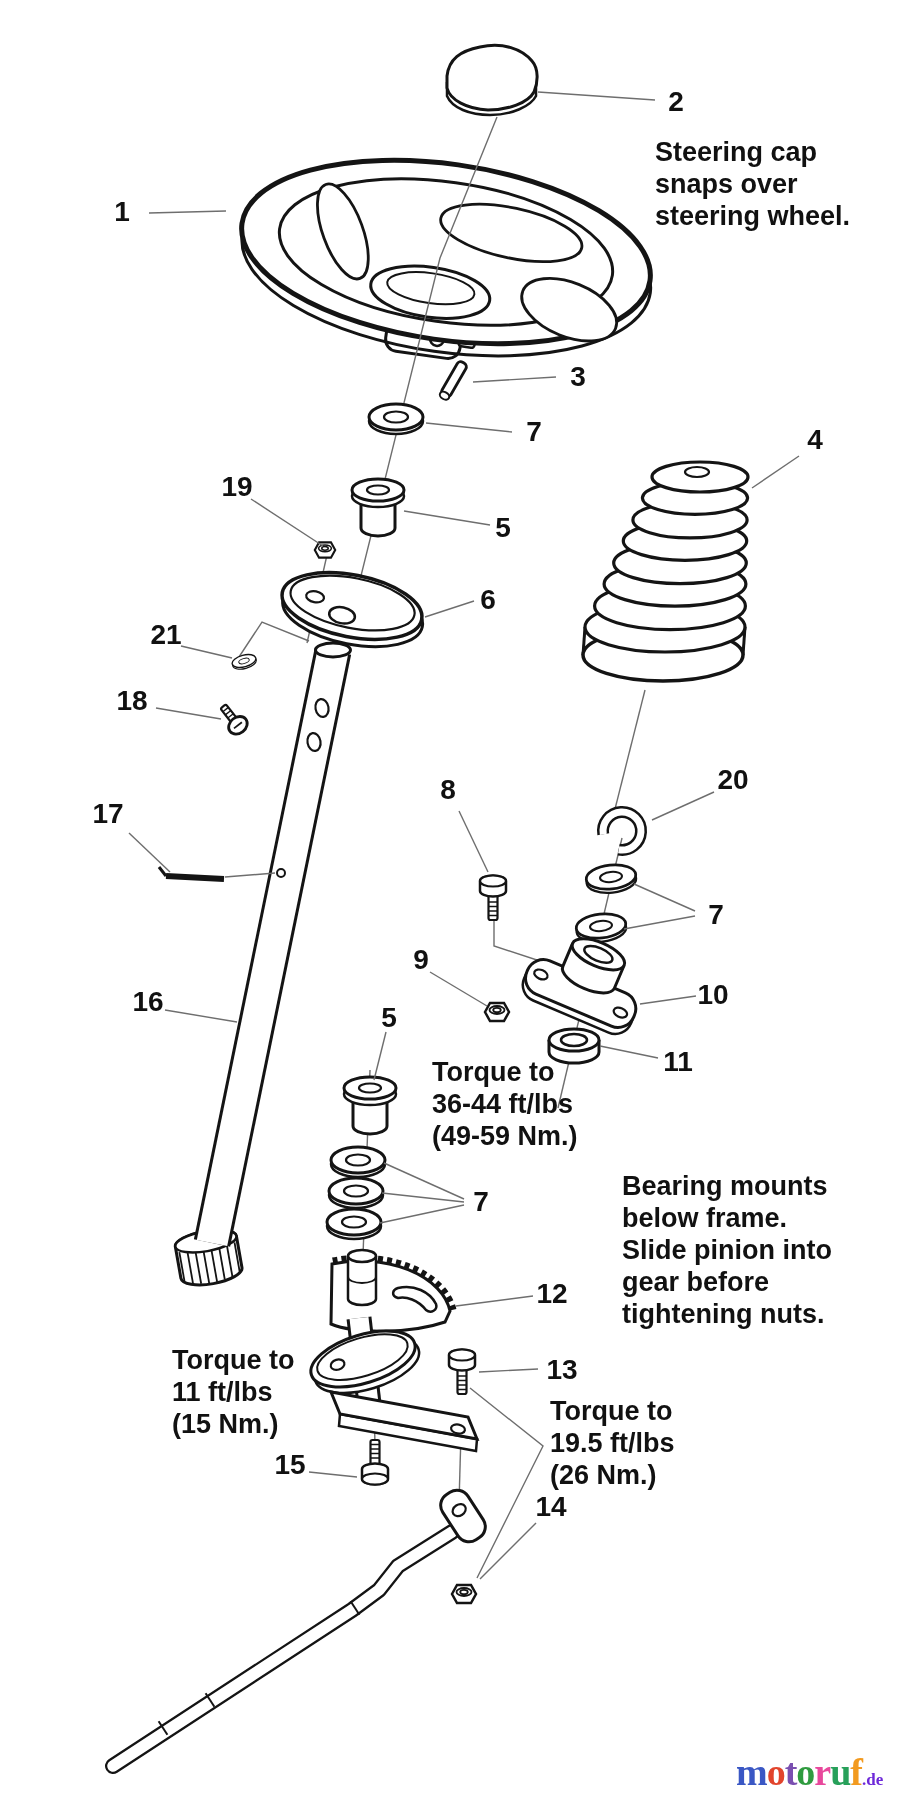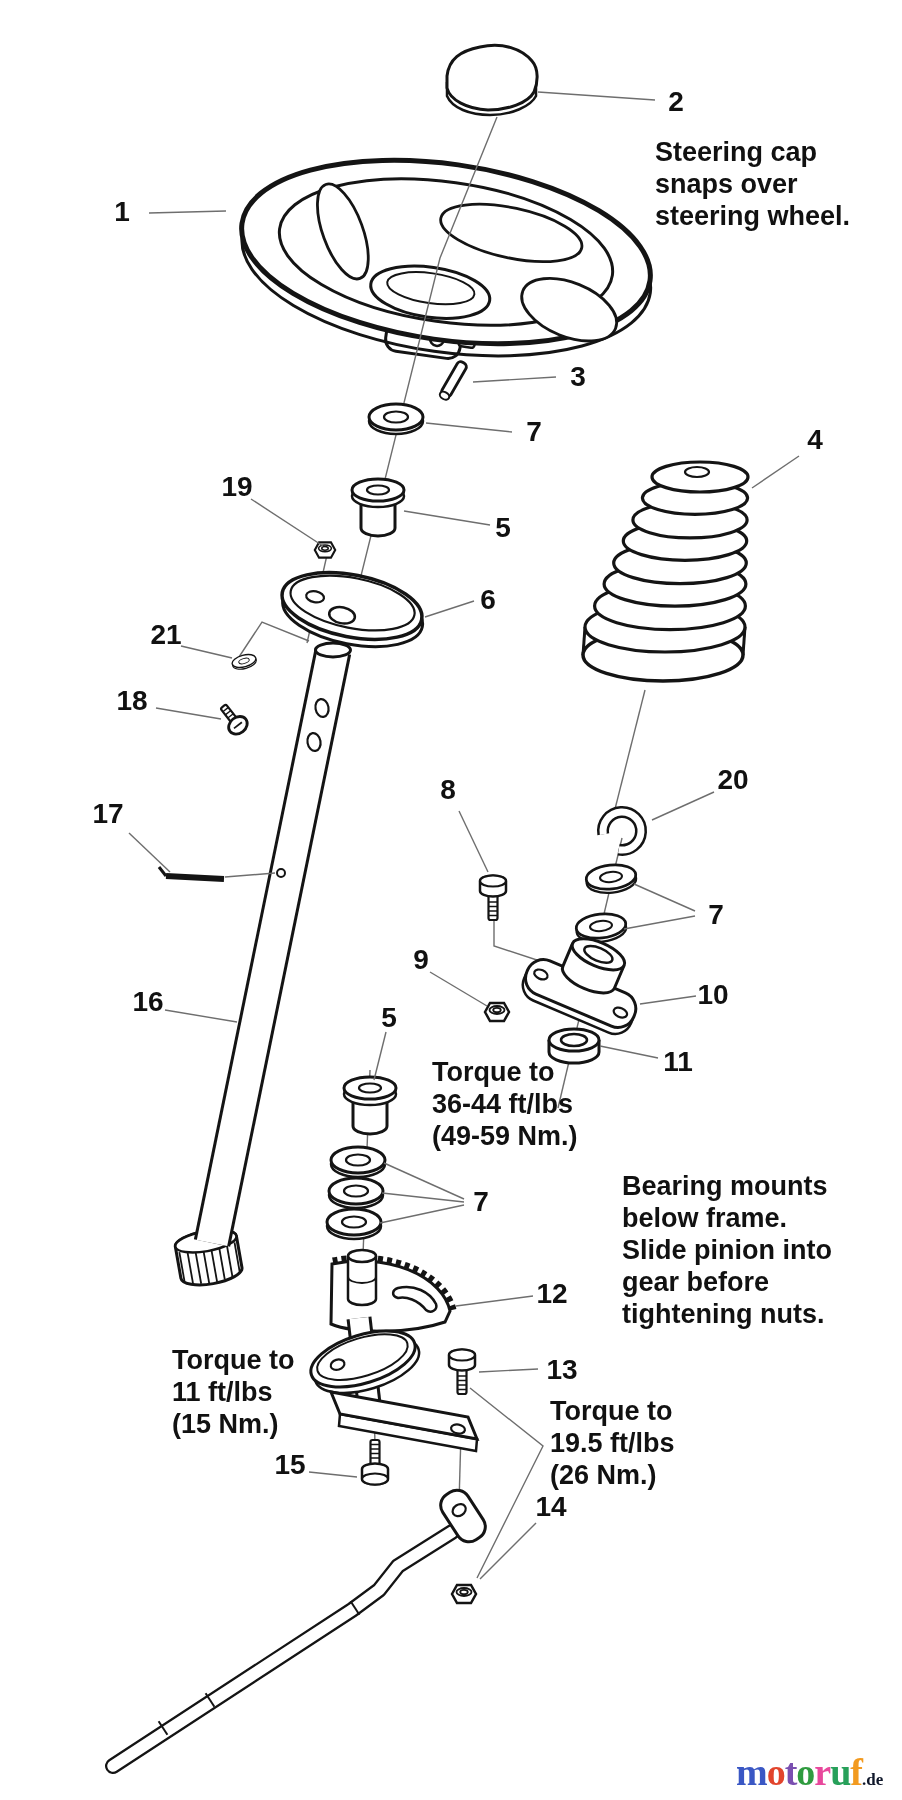--- a/index.html
+++ b/index.html
@@ -301,15 +301,15 @@
     <text class="note" x="172" y="1433">(15 Nm.)</text>
   </g>
   <g>
     <text class="note" x="550" y="1420">Torque to</text>
     <text class="note" x="550" y="1452">19.5 ft/lbs</text>
     <text class="note" x="550" y="1484">(26 Nm.)</text>
   </g>
 </svg>
 
 <div class="logo">
-  <span style="color: rgb(58, 87, 196);">m</span><span style="color: rgb(226, 68, 44);">o</span><span style="color: rgb(122, 79, 176);">t</span><span style="color: rgb(47, 155, 63);">o</span><span style="color: rgb(232, 72, 156);">r</span><span style="color: rgb(39, 160, 90);">u</span><span style="color: rgb(242, 154, 31);">f</span><span class="tld" style="color: #0f172a;">.de</span>
+  <span style="color: rgb(58, 87, 196);">m</span><span style="color: rgb(226, 68, 44);">o</span><span style="color: rgb(122, 79, 176);">t</span><span style="color: rgb(47, 155, 63);">o</span><span style="color: rgb(232, 72, 156);">r</span><span style="color: rgb(39, 160, 90);">u</span><span style="color: rgb(242, 154, 31);">f</span><span class="tld" style="color: #6d28d9;">.de</span>
 </div>
 </div>
 
 </body></html>

